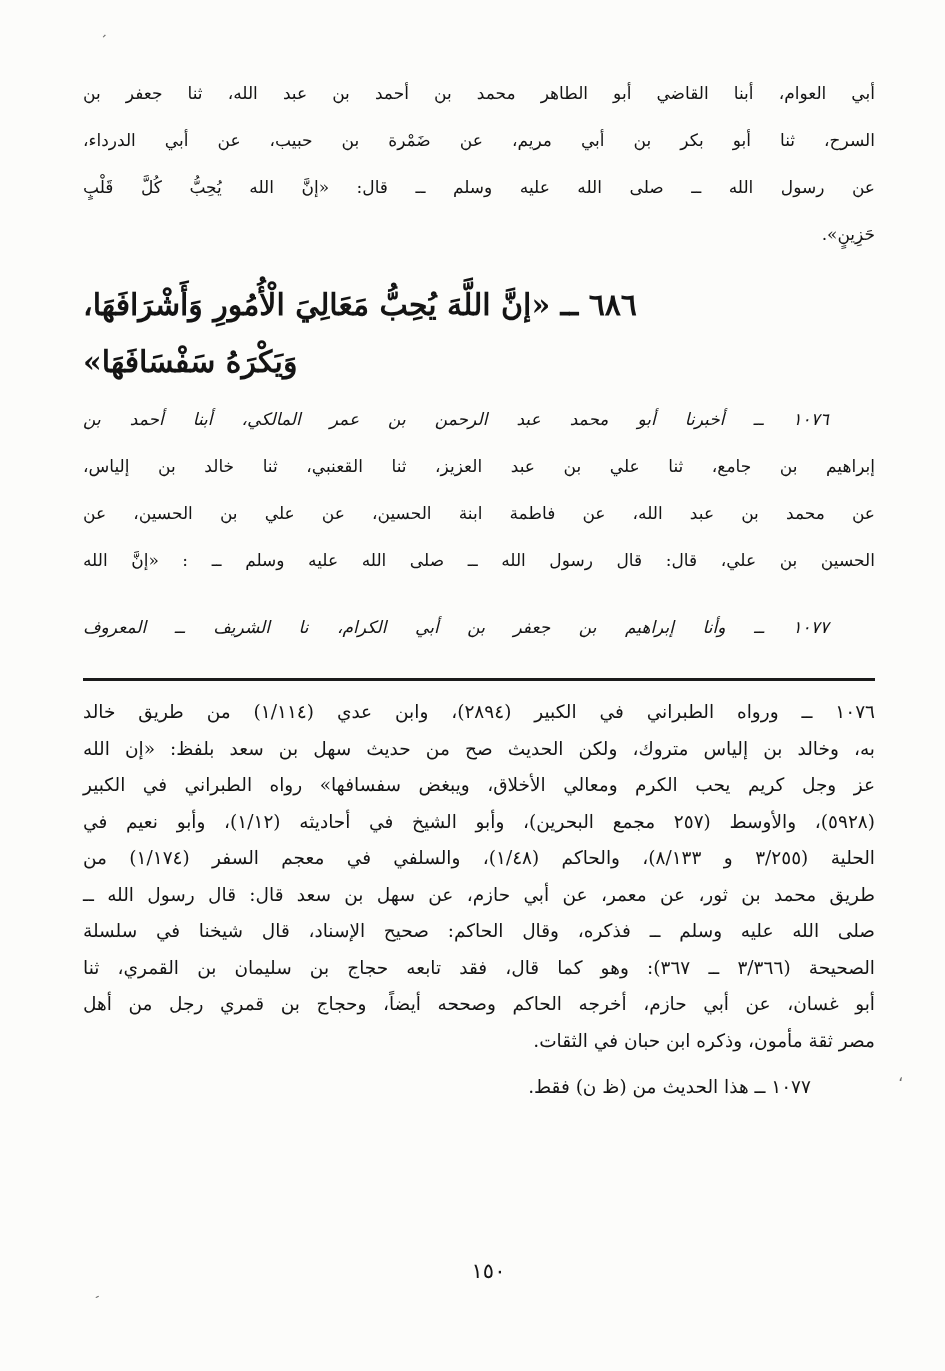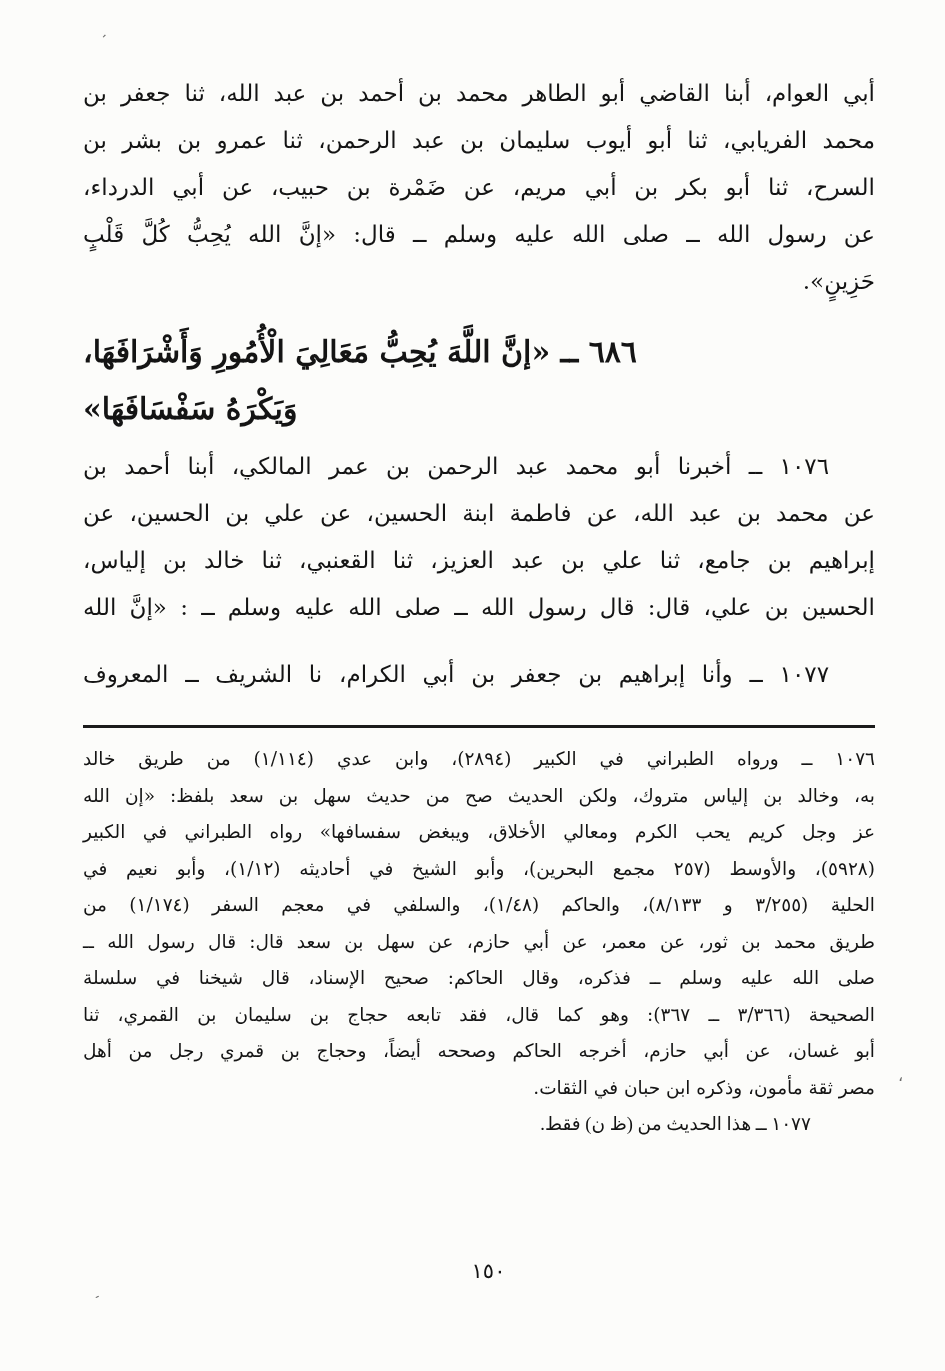--- a/index.html
+++ b/index.html
@@ -19,36 +19,37 @@
     direction: rtl;
   }
   .text-block {
     position: absolute;
     top: 70px;
     right: 70px;
     width: 792px;
     direction: rtl;
   }
   .main {
-    font-size: 23px;
+    font-size: 17px;
     line-height: 47px;
   }
   .line {
     text-align: justify;
     text-align-last: justify;
     white-space: normal;
   }
   .line.last {
     text-align-last: right;
   }
   .justify-all .line.last {
     text-align-last: justify;
   }
   .para.indent-first .line:first-child {
     padding-right: 46px;
+    font-style: italic;
   }
   .hadith-heading {
     text-align: left;
     font-weight: 700;
     font-size: 30px;
     line-height: 57px;
     margin-top: 18px;
     margin-bottom: 6px;
   }
   .p1076 { margin-top: 6px; }
@@ -59,21 +60,21 @@
     margin-top: 27px;
     margin-bottom: 13px;
     border: 0;
     width: 100%;
   }
   .footnotes {
     font-size: 18.5px;
     line-height: 36.5px;
   }
   .note-short {
-    font-family: Liberation Serif, serif;
+    margin-top: 10px;
   }
   .note-short .line:first-child {
     padding-right: 64px;
   }
   .page-number {
     position: absolute;
     bottom: 88px;
     left: 0;
     width: 100%;
     text-align: center;
@@ -94,35 +95,34 @@
 </style>
 </head>
 <body>
 
 <div class="page">
 
   <div class="text-block">
 
     <div class="main para">
         <div class="line">أبي العوام، أبنا القاضي أبو الطاهر محمد بن أحمد بن عبد الله، ثنا جعفر بن</div>
-        <div class="line">محمد الفريابي، ثنا أبو أيوب سليمان بن عبد الرحمن، ثنا عمرو بن بشر بن</div>
         <div class="line">السرح، ثنا أبو بكر بن أبي مريم، عن ضَمْرة بن حبيب، عن أبي الدرداء،</div>
         <div class="line">عن رسول الله ــ صلى الله عليه وسلم ــ قال: «إنَّ الله يُحِبُّ كُلَّ قَلْبٍ</div>
         <div class="line last">حَزِينٍ».</div>
       </div>
 
     <div class="hadith-heading">
       <div>٦٨٦ ــ «إنَّ اللَّهَ يُحِبُّ مَعَالِيَ الْأُمُورِ وَأَشْرَافَهَا،</div>
       <div>وَيَكْرَهُ سَفْسَافَهَا»</div>
     </div>
 
     <div class="main para indent-first p1076">
         <div class="line">١٠٧٦ ــ أخبرنا أبو محمد عبد الرحمن بن عمر المالكي، أبنا أحمد بن</div>
+        <div class="line">إبراهيم بن جامع، ثنا علي بن عبد العزيز، ثنا القعنبي، ثنا خالد بن إلياس،</div>
         <div class="line">عن محمد بن عبد الله، عن فاطمة ابنة الحسين، عن علي بن الحسين، عن</div>
-        <div class="line">إبراهيم بن جامع، ثنا علي بن عبد العزيز، ثنا القعنبي، ثنا خالد بن إلياس،</div>
         <div class="line">الحسين بن علي، قال: قال رسول الله ــ صلى الله عليه وسلم ــ : «إنَّ الله</div>
       </div>
 
     <div class="main para indent-first justify-all p1077">
         <div class="line last">١٠٧٧ ــ وأنا إبراهيم بن جعفر بن أبي الكرام،  نا الشريف ــ المعروف</div>
       </div>
 
     <div class="footnote-rule"></div>
 
     <div class="footnotes">

